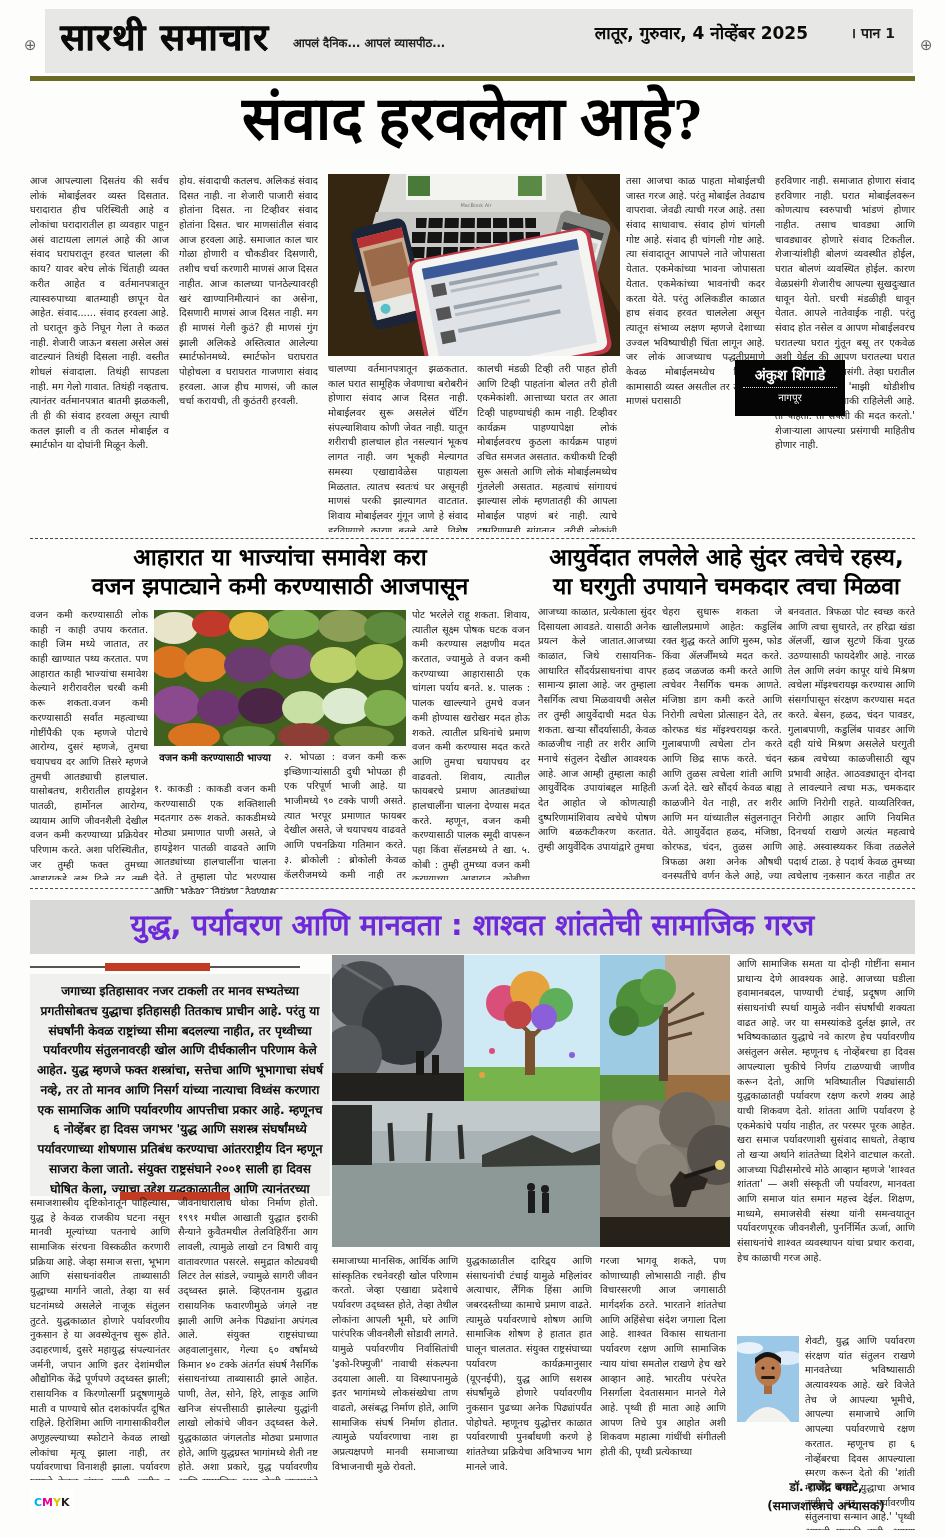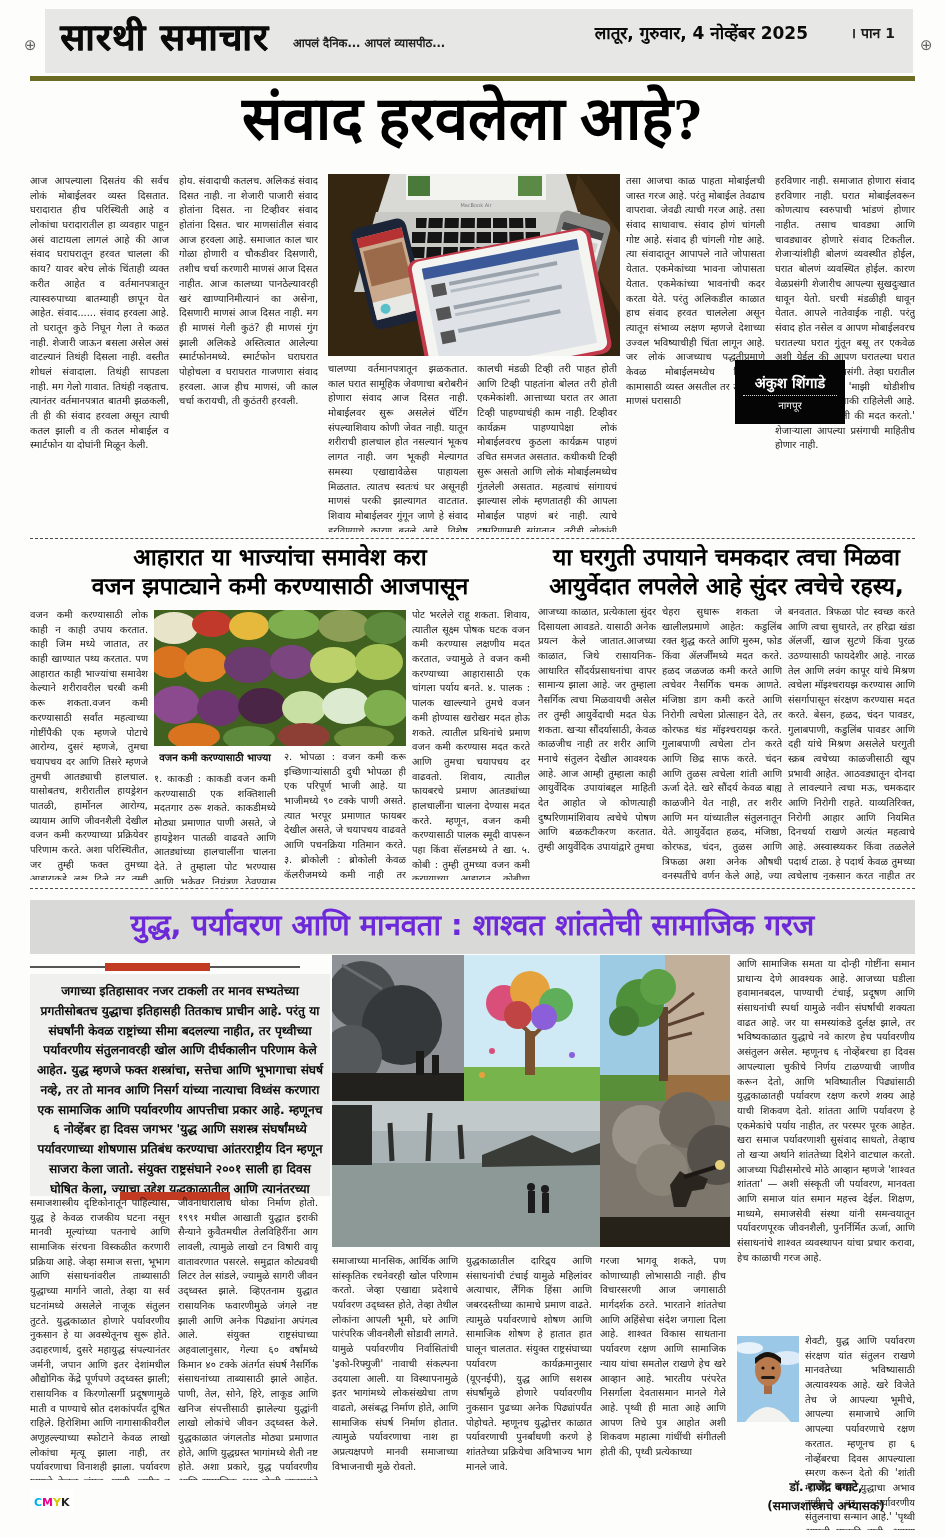--- a/index.html
+++ b/index.html
@@ -21,24 +21,24 @@
     text-shadow:0.6px 0 #0a0a0a;}
   #masthead-tagline{font-size:11.5px;font-weight:bold;color:#222;}
   #masthead-dateline{font-size:17px;font-weight:800;color:#0a0a0a;}
   #masthead-page{font-size:14px;font-weight:600;color:#1a1a1a;}
   #olive-rule{background:#6b6b24;}
   #main-headline{font-size:60px;font-weight:800;text-align:center;color:#000;
     letter-spacing:0px;line-height:1.1;}
   .sub-headline{font-size:23px;font-weight:800;text-align:center;color:#000;line-height:1.25;}
   #war-band{background:#d9d9d7;}
   #war-headline{font-size:29px;font-weight:800;text-align:center;color:#6d28d9;line-height:1.75;}
-  #author-box{background:#050505;color:#fff;text-align:center;padding-top:12px;z-index:5;}
+  #author-box{background:#050505;color:#fff;text-align:center;padding-top:4px;z-index:5;}
   #author-box .nm{font-size:14.5px;font-weight:bold;}
   #author-box .ct{font-size:10px;border-top:1.5px dotted #ddd;margin:3px 8px 0 8px;padding-top:2px;}
-  .img-caption{font-size:10px;font-weight:bold;text-align:center;margin-bottom:8px;}
+  .img-caption{font-size:10px;font-weight:bold;text-align:center;margin-bottom:18px;}
   #war-intro{background:#f0f0ee;font-size:12.2px;font-weight:bold;line-height:1.62;
     text-align:center;padding:8px 6px;color:#0d0d0d;}
   .redrule-line{position:relative;height:8px;}
   .redrule-line .ln{position:absolute;top:3px;left:0;right:0;height:2px;background:#555;}
   .redrule-line .rd{position:absolute;top:0;height:8px;background:#c23a22;}
   #war-author-credit{font-size:12px;font-weight:bold;text-align:center;line-height:1.6;}
   .photo-frame{overflow:hidden;}
   svg{display:block;}
 </style>
 </head>
@@ -174,22 +174,22 @@
 
 <div class="abs coltext" style="left:30px;top:608px;width:118px;height:272px;">वजन कमी करण्यासाठी लोक काही न काही उपाय करतात. काही जिम मध्ये जातात, तर काही खाण्यात पथ्य करतात. पण आहारात काही भाज्यांचा समावेश केल्याने शरीरावरील चरबी कमी करू शकता.वजन कमी करण्यासाठी सर्वांत महत्वाच्या गोष्टींपैकी एक म्हणजे पोटाचे आरोग्य, दुसरं म्हणजे, तुमचा चयापचय दर आणि तिसरे म्हणजे तुमची आतड्याची हालचाल.  यासोबतच, शरीरातील हायड्रेशन पातळी, हार्मोनल आरोग्य, व्यायाम आणि जीवनशैली देखील वजन कमी करण्याच्या प्रक्रियेवर परिणाम करते. अशा परिस्थितीत, जर तुम्ही फक्त तुमच्या आहाराकडे लक्ष दिले तर तुम्ही लठ्ठपणावर मोठ्या प्रमाणात नियंत्रण ठेवू शकता. आहारात काही भाज्यांचा समावेश केल्याने वजन आणि शरीरावरील चरबी कमी होऊ शकते. चला तर मग कोणत्या आहे त्या भाज्या जाणून घेऊ या.</div>
 <div class="abs" style="left:154px;top:750px;width:122px;height:130px;">
   <div class="img-caption">वजन कमी करण्यासाठी भाज्या</div>
   <div class="coltext" style="height:112px;">१. काकडी : काकडी वजन कमी करण्यासाठी एक शक्तिशाली मदतगार ठरू शकते. काकडीमध्ये मोठ्या प्रमाणात पाणी असते, जे हायड्रेशन पातळी वाढवते आणि आतड्यांच्या हालचालींना चालना देते. ते तुम्हाला पोट भरण्यास आणि भूकेवर नियंत्रण ठेवण्यास देखील मदत करतात.</div>
 </div>
 <div class="abs coltext" style="left:284px;top:750px;width:122px;height:130px;">२. भोपळा : वजन कमी करू इच्छिणाऱ्यांसाठी दुधी भोपळा ही एक परिपूर्ण भाजी आहे. या भाजीमध्ये ९० टक्के पाणी असते. त्यात भरपूर प्रमाणात फायबर देखील असते, जे चयापचय वाढवते आणि पचनक्रिया गतिमान करते. ३. ब्रोकोली : ब्रोकोली केवळ कॅलरीजमध्ये कमी नाही तर फायबरने भरपूर आहे. याचा अर्थ असा की ते खाल्ल्याने तुम्ही बराच काळ</div>
 <div class="abs coltext" style="left:412px;top:608px;width:118px;height:272px;">पोट भरलेले राहू शकता. शिवाय, त्यातील सूक्ष्म पोषक घटक वजन कमी करण्यास लक्षणीय मदत करतात, ज्यामुळे ते वजन कमी करण्याच्या आहारासाठी एक चांगला पर्याय बनते.  ४. पालक : पालक खाल्ल्याने तुमचे वजन कमी होण्यास खरोखर मदत होऊ शकते. त्यातील प्रथिनांचे प्रमाण वजन कमी करण्यास मदत करते आणि तुमचा चयापचय दर वाढवतो. शिवाय, त्यातील फायबरचे प्रमाण आतड्यांच्या हालचालींना चालना देण्यास मदत करते. म्हणून, वजन कमी करण्यासाठी पालक स्मूदी वापरून पहा किंवा सॅलडमध्ये ते खा.  ५. कोबी : तुम्ही तुमच्या वजन कमी करण्याच्या आहारात कोबीचा समावेश अनेक प्रकारे करू शकता. तुम्ही तो कच्चा खाऊ शकता किंवा त्यापासून सूप बनवू शकता. म्हणून, तुम्ही कोबीचे अनेक प्रकारे सेवन करू शकता आणि त्यातील फायबर आणि रौगेज तुम्हाला चरबी कमी करण्यास मदत करतील.</div>
 
 <div class="abs sub-headline" style="left:538px;top:543px;width:377px;">
+  <div>आयुर्वेदात लपलेले आहे सुंदर त्वचेचे रहस्य,</div>
   <div>या घरगुती उपायाने चमकदार त्वचा मिळवा</div>
-  <div>आयुर्वेदात लपलेले आहे सुंदर त्वचेचे रहस्य,</div>
 </div>
 <div class="abs coltext" style="left:538px;top:605px;width:118px;height:275px;">आजच्या काळात, प्रत्येकाला सुंदर दिसायला आवडते. यासाठी अनेक प्रयत्न केले जातात.आजच्या काळात, जिथे रासायनिक-आधारित सौंदर्यप्रसाधनांचा वापर सामान्य झाला आहे. जर तुम्हाला नैसर्गिक त्वचा मिळवायची असेल तर तुम्ही आयुर्वेदाची मदत घेऊ शकता. खऱ्या सौंदर्यासाठी, केवळ काळजीच नाही तर शरीर आणि मनाचे संतुलन देखील आवश्यक आहे. आज आम्ही तुम्हाला काही आयुर्वेदिक उपायांबद्दल माहिती देत आहोत जे कोणत्याही दुष्परिणामांशिवाय त्वचेचे पोषण आणि बळकटीकरण करतात.  तुम्ही आयुर्वेदिक उपायांद्वारे तुमचा</div>
 <div class="abs coltext" style="left:662px;top:605px;width:120px;height:275px;">चेहरा सुधारू शकता जे खालीलप्रमाणे आहेत:  कडुलिंब रक्त शुद्ध करते आणि मुरुम, फोड किंवा ॲलर्जींमध्ये मदत करते. हळद जळजळ कमी करते आणि त्वचेवर नैसर्गिक चमक आणते. मंजिष्ठा डाग कमी करते आणि निरोगी त्वचेला प्रोत्साहन देते, तर कोरफड थंड मॉइश्चरायझ करते. गुलाबपाणी त्वचेला टोन करते आणि छिद्र साफ करते. चंदन आणि तुळस त्वचेला शांती आणि ऊर्जा देते.  खरे सौंदर्य केवळ बाह्य काळजीने येत नाही, तर शरीर आणि मन यांच्यातील संतुलनातून येते. आयुर्वेदात हळद, मंजिष्ठा, कोरफड, चंदन, तुळस आणि त्रिफळा अशा अनेक औषधी वनस्पतींचे वर्णन केले आहे, ज्या त्वचेला आतून पोषण देतात,</div>
 <div class="abs coltext" style="left:788px;top:605px;width:127px;height:275px;">बनवतात.  त्रिफळा पोट स्वच्छ करते आणि त्वचा सुधारते, तर हरिद्रा खंडा ॲलर्जी, खाज सुटणे किंवा पुरळ उठण्यासाठी फायदेशीर आहे. नारळ तेल आणि लवंग कापूर यांचे मिश्रण त्वचेला मॉइश्चरायझ करण्यास आणि संसर्गापासून संरक्षण करण्यास मदत करते.  बेसन, हळद, चंदन पावडर, गुलाबपाणी, कडुलिंब पावडर आणि दही यांचे मिश्रण असलेले घरगुती स्क्रब त्वचेच्या काळजीसाठी खूप प्रभावी आहेत. आठवड्यातून दोनदा ते लावल्याने त्वचा मऊ, चमकदार आणि निरोगी राहते.  याव्यतिरिक्त, निरोगी आहार आणि नियमित दिनचर्या राखणे अत्यंत महत्वाचे आहे. अस्वास्थ्यकर किंवा तळलेले पदार्थ टाळा. हे पदार्थ केवळ तुमच्या त्वचेलाच नुकसान करत नाहीत तर तुमच्या आरोग्यासाठी देखील हानिकारक आहेत.</div>
 
 <div class="abs dashed-h" style="left:30px;top:888px;width:885px;"></div>
 
 <div id="war-band" class="abs" style="left:30px;top:900px;width:885px;height:54px;">
   <div id="war-headline">युद्ध, पर्यावरण आणि मानवता : शाश्वत शांततेची सामाजिक गरज</div>
 </div>

